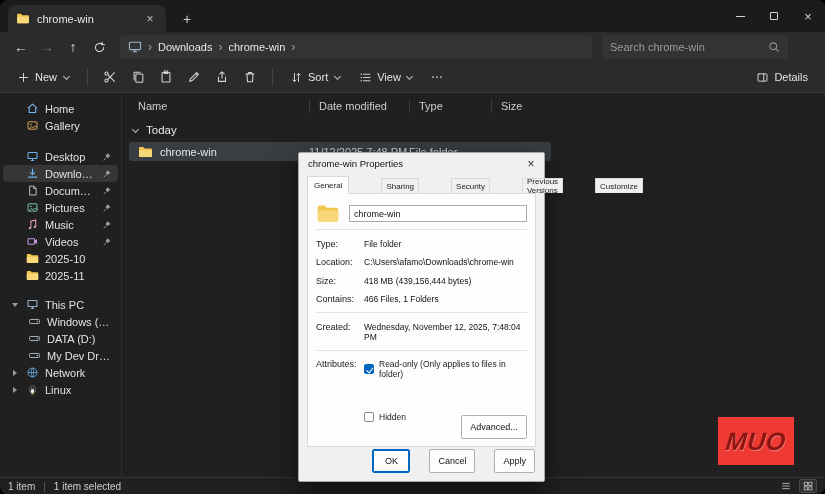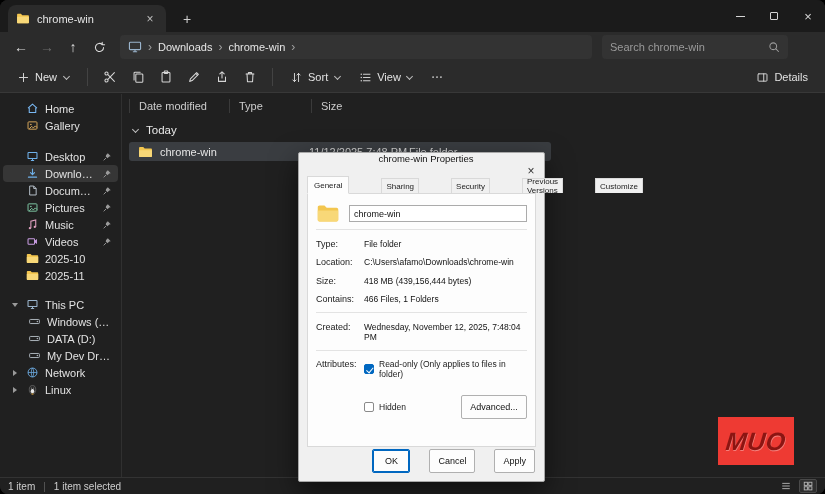--- a/index.html
+++ b/index.html
@@ -70,38 +70,38 @@
   
   .statusbar{position:absolute;left:0;right:0;bottom:0;height:17px;background:#202020;border-top:1px solid #333;display:flex;align-items:center;padding:0 8px;font-size:10px;color:#cfcfcf;}
   .st-sep{color:#5d5d5d;margin:0 8px;}
   .st-spacer{flex:1;}
   .viewtoggle{width:18px;height:14px;display:flex;align-items:center;justify-content:center;margin-left:4px;}
   .viewtoggle svg{stroke:#b7b7b7;fill:none;stroke-width:1.2;}
   .viewtoggle.active{border:1px solid #4a4a4a;border-radius:2px;background:#2e2e2e;}
 
   
   .dialog{position:absolute;left:298px;top:152px;width:247px;height:330px;background:#f0f0f0;border:1px solid #a8a8a8;box-shadow:0 10px 28px rgba(0,0,0,.55);color:#1a1a1a;z-index:10;border-radius:2px;}
-  .dlg-titlebar{height:21px;display:flex;align-items:center;padding-left:9px;font-size:9.5px;color:#111;flex-direction:column;}
+  .dlg-titlebar{height:21px;display:flex;align-items:center;padding-left:9px;font-size:9.5px;color:#111;}
   .dlg-close{margin-left:auto;width:26px;height:21px;display:flex;align-items:center;justify-content:center;font-size:12px;color:#333;}
   .dlg-tabs{position:absolute;left:8px;top:23px;display:flex;align-items:flex-end;z-index:2;gap:32px;}
   .dtab{font-size:8px;padding:2px 4px;border:1px solid #d9d9d9;border-bottom:none;background:#f0f0f0;color:#222;height:15px;display:flex;align-items:center;}
   .dtab.active{background:#fdfdfd;height:18px;margin-bottom:-1px;border-bottom:1px solid #fdfdfd;padding:2px 6px;}
   .panel{position:absolute;left:8px;right:8px;top:40px;bottom:34px;background:#fdfdfd;border:1px solid #d9d9d9;overflow:hidden;}
   .name-row{display:flex;align-items:center;gap:9px;margin:10px 8px 6px 8px;}
   .name-row input{flex:1;height:17px;border:1px solid #ababab;background:#fff;font-size:9px;padding:0 4px;color:#111;outline:none;}
   .psep{height:1px;background:#e3e3e3;margin:4px 8px;}
   .prow{display:flex;margin:0 8px;padding:4.5px 0 4px 0;font-size:9px;}
   .plabel{width:48px;flex:none;color:#1a1a1a;}
   .pvalue{flex:1;font-size:8.5px;color:#111;}
   .attr-lines{flex:1;display:flex;flex-direction:column;gap:16px;}
   .attr-line{display:flex;align-items:center;font-size:8.5px;}
   .cb{width:10px;height:10px;border:1px solid #8a8a8a;background:#fff;display:inline-block;flex:none;margin-right:5px;position:relative;border-radius:2px;}
   .cb.checked{background:#0067c0;border-color:#0067c0;}
   .cb.checked::after{content:"";position:absolute;left:2.6px;top:0.6px;width:3px;height:5.5px;border-right:1.4px solid #fff;border-bottom:1.4px solid #fff;transform:rotate(40deg);}
-  .dbtn{height:24px;min-width:38px;font-size:9px;background:#fdfdfd;border:1px solid #b0b0b0;border-radius:2px;color:#111;padding:0 8px;display:flex;align-items:center;justify-content:center;}
+  .dbtn{height:24px;min-width:38px;font-size:9px;background:#fdfdfd;border:1px solid #b0b0b0;border-radius:2px;color:#111;padding:0 8px;display:flex;align-items:center;justify-content:center;margin-top:20px;}
   .dbtn.primary{border-color:#0067c0;box-shadow:inset 0 0 0 1px #0067c0;}
   .adv-btn{margin-left:auto;width:66px;}
   .dlg-footer{position:absolute;right:9px;bottom:8px;display:flex;gap:19px;}
 
   
   .muo{position:absolute;left:718px;top:417px;width:76px;height:48px;background:#ee3a33;display:flex;align-items:center;justify-content:center;z-index:20;}
   .muo span{font-weight:bold;font-style:italic;font-size:25px;color:#8c1512;transform:skewX(-6deg);text-shadow:0.5px 0.5px 0 rgba(255,255,255,.35);letter-spacing:0.5px;}
 </style>
 </head>
 <body>
@@ -440,20 +440,23 @@
               <circle cx="9.2" cy="6.3" r="0.6" fill="#fff"></circle>
               <path d="M6.8 13.6h2.4" stroke="#e0a030" stroke-width="1.3"></path>
             </svg>
           </span>
         <span class="sb-label">Linux</span>
       </div>
     </div>
 
     <div class="main">
       <div class="list-header">
+        <div class="hcell hc-name">
+            <span>Name</span>
+          </div>
         <div class="hcell hc-date">
             <span>Date modified</span>
           </div>
         <div class="hcell hc-type">
             <span>Type</span>
           </div>
         <div class="hcell hc-size">
             <span>Size</span>
           </div>
       </div>

